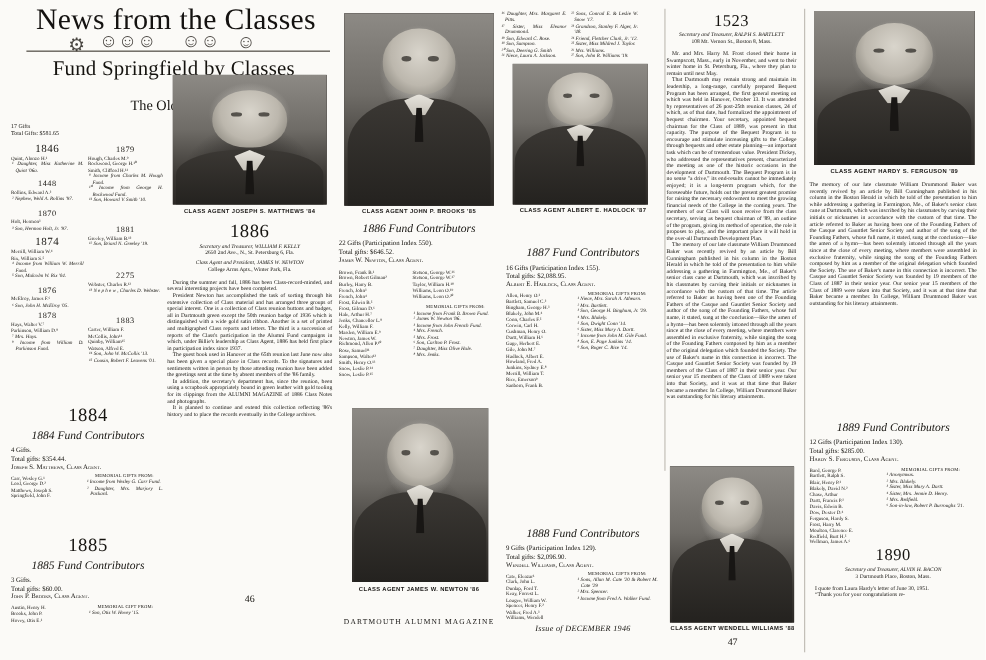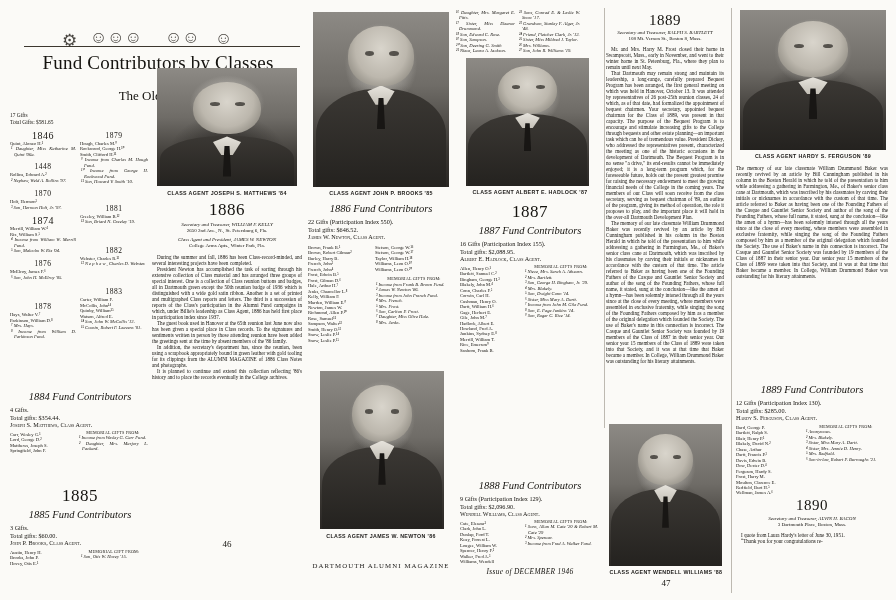--- a/index.html
+++ b/index.html
@@ -58,29 +58,32 @@
 
   .footer{position:absolute;font-size:6.8px;letter-spacing:1.1px;color:#1a1816;}
   .folio{position:absolute;font-size:9px;text-align:center;}
   .vrule{position:absolute;width:1px;background:#bdb9b1;}
 </style>
 </head>
 <body>
 
 <div id="page">
 
+  <div class="masthead">
+    <h1>News from the Classes</h1>
+  </div>
   <div class="rule-orn" style="position:absolute;left:10px;top:30px;width:300px;">
     <div class="line"></div>
     <span class="orn" style="left:52px;top:3px;">⚙</span>
     <span class="orn" style="left:80px;top:0;">☺☺☺</span>
     <span class="orn" style="left:155px;top:0;">☺☺</span>
     <span class="orn" style="left:205px;top:1px;">☺</span>
   </div>
 
-  <div class="section-title">Fund Contributors by Classes</div>
+  <div class="section-title">Fund Springfield by Classes</div>
   <div class="oldguard">The Old Guard</div>
 
   <div class="col stat" style="left:10px;top:112px;width:140px;">
     <div style="font-size:5.4px;line-height:6.6px;">17 Gifts</div>
     <div style="font-size:5.4px;line-height:6.6px;">Total Gifts: $581.65</div>
   </div>
 
   <div class="col nm" style="left:10px;top:130px;width:66px;">
     <div class="ctr yr" style="font-size:10px;line-height:11px;">1846</div>
     <div>Quint, Alonzo H.¹</div>
@@ -97,53 +100,54 @@
     <div class="ctr yr" style="font-size:10px;line-height:11px;margin-top:5px;">1874</div>
     <div>Merrill, William W.⁴</div>
     <div>Rix, William S.⁵</div>
     <div class="it" style="white-space:normal;text-indent:-3px;padding-left:4px;">⁴ Income from William W. Merrill Fund.</div>
     <div class="it" style="white-space:normal;text-indent:-3px;padding-left:4px;">⁵ Son, Malcolm W. Rix '04.</div>
 
     <div class="ctr yr" style="font-size:7.5px;line-height:11px;margin-top:5px;">1876</div>
     <div>McElroy, James F.⁶</div>
     <div class="it" style="white-space:normal;text-indent:-3px;padding-left:4px;">⁶ Son, John H. McElroy '05.</div>
 
-    <div class="ctr yr" style="font-size:7.5px;line-height:11px;margin-top:21px;">1878</div>
+    <div class="ctr yr" style="font-size:7.5px;line-height:11px;margin-top:1px;">1878</div>
     <div>Hays, Walter V.⁷</div>
     <div>Parkinson, William D.⁸</div>
     <div class="it" style="white-space:normal;text-indent:-3px;padding-left:4px;">⁷ Mrs. Hays.</div>
     <div class="it" style="white-space:normal;text-indent:-3px;padding-left:4px;">⁸ Income from William D. Parkinson Fund.</div>
   </div>
 
   <div class="col nm" style="left:80px;top:130px;width:68px;">
     <div class="ctr yr" style="font-size:7.5px;line-height:11px;">1879</div>
     <div>Hough, Charles M.⁹</div>
     <div>Rockwood, George H.¹⁰</div>
     <div>Smith, Clifford H.¹¹</div>
     <div class="it" style="white-space:normal;text-indent:-3px;padding-left:4px;">⁹ Income from Charles M. Hough Fund.</div>
     <div class="it" style="white-space:normal;text-indent:-3px;padding-left:4px;">¹⁰ Income from George H. Rockwood Fund.</div>
     <div class="it" style="white-space:normal;text-indent:-3px;padding-left:4px;">¹¹ Son, Howard V. Smith '10.</div>
 
     <div class="ctr yr" style="font-size:7.5px;line-height:11px;margin-top:18px;">1881</div>
     <div>Greeley, William B.¹²</div>
     <div class="it" style="white-space:normal;text-indent:-3px;padding-left:4px;">¹² Son, Briard N. Greeley '19.</div>
 
-    <div class="ctr yr" style="font-size:7.5px;line-height:11px;margin-top:20px;">1882</div>
+    <div class="ctr yr" style="font-size:7.5px;line-height:11px;margin-top:20px;">2275</div>
     <div>Webster, Charles R.¹³</div>
     <div class="it" style="white-space:normal;text-indent:-3px;padding-left:4px;">¹³ N e p h e w ,  Charles D. Webster.</div>
 
     <div class="ctr yr" style="font-size:7.5px;line-height:11px;margin-top:20px;">1883</div>
     <div>Carter, William F.</div>
     <div>McCollis, John¹⁴</div>
     <div>Quinby, William¹⁵</div>
     <div>Watson, Alfred E.</div>
     <div class="it" style="white-space:normal;text-indent:-3px;padding-left:4px;">¹⁴ Son, John W. McCollis '13.</div>
     <div class="it" style="white-space:normal;text-indent:-3px;padding-left:4px;">¹⁵ Cousin, Robert F. Leavens '01.</div>
   </div>
 
+  <div class="yr" style="position:absolute;left:10px;top:368px;width:140px;">1884</div>
   <div class="fundhead" style="position:absolute;left:10px;top:390px;width:140px;">1884 Fund Contributors</div>
   <div class="col stat" style="left:10px;top:406px;width:140px;">
     <div>4 Gifts.</div>
     <div>Total gifts: $354.44.</div>
     <div class="sc">Joseph S. Matthews, Class Agent.</div>
   </div>
   <div class="col nm" style="left:10px;top:432px;width:62px;">
     <div>Carr, Wesley G.¹</div>
     <div>Lord, George D.²</div>
     <div>Matthews, Joseph S.</div>
@@ -291,21 +295,20 @@
     <div class="grain"></div>
     <div class="face" style="top:6%;height:38%;"></div>
     <div class="eye" style="left:37%;top:21%;"></div>
     <div class="eye" style="left:57%;top:21%;"></div>
     <div class="shoulders" style="height:56%;"></div>
     <div class="collar" style="top:43%;height:12%;"></div>
     <div class="tie" style="top:51%;height:22%;"></div>
   </div>
   <div class="caption" style="left:460px;top:189px;width:140px;">CLASS AGENT ALBERT E. HADLOCK '87</div>
 
-  <div class="yr" style="position:absolute;left:460px;top:202px;width:140px;">1887</div>
   <div class="fundhead" style="position:absolute;left:460px;top:224px;width:140px;">1887 Fund Contributors</div>
   <div class="col stat" style="left:460px;top:240px;width:140px;">
     <div>16 Gifts (Participation Index 155).</div>
     <div>Total gifts: $2,088.95.</div>
     <div class="sc">Albert E. Hadlock, Class Agent.</div>
   </div>
   <div class="col nm" style="left:460px;top:266px;width:60px;">
     <div>Allen, Henry O.¹</div>
     <div>Bartlett, Samuel C.²</div>
     <div>Bingham, George H.³</div>
@@ -353,21 +356,21 @@
     <div>Williams, Wendell</div>
   </div>
   <div class="col nm" style="left:524px;top:519px;width:74px;">
     <div class="memhead ctr">MEMORIAL GIFTS FROM:</div>
     <div class="it" style="white-space:normal;text-indent:-3px;padding-left:4px;">¹ Sons, Allan M. Cate '20 &amp; Robert M. Cate '29</div>
     <div class="it" style="white-space:normal;text-indent:-3px;padding-left:4px;">² Mrs. Spencer.</div>
     <div class="it" style="white-space:normal;text-indent:-3px;padding-left:4px;">³ Income from Fred A. Walker Fund.</div>
   </div>
   <div style="position:absolute;left:460px;top:567px;width:140px;text-align:center;font-size:7.4px;font-style:italic;letter-spacing:.3px;">Issue of DECEMBER 1946</div>
 
-  <div class="yr" style="position:absolute;left:606px;top:10px;width:118px;font-size:15px;">1889</div>
+  <div class="yr" style="position:absolute;left:606px;top:10px;width:118px;font-size:15px;">1523</div>
   <div class="col" style="left:606px;top:30px;width:118px;font-size:5.0px;line-height:6.3px;text-align:center;">
     <div class="it">Secretary and Treasurer, RALPH S. BARTLETT</div>
     <div>108 Mt. Vernon St., Boston 8, Mass.</div>
   </div>
   <div class="col" style="left:606px;top:46px;width:118px;">
     <p>Mr. and Mrs. Harry M. Frost closed their home in Swampscott, Mass., early in November, and went to their winter home in St. Petersburg, Fla., where they plan to remain until next May.</p>
     <p>That Dartmouth may remain strong and maintain its leadership, a long-range, carefully prepared Bequest Program has been arranged, the first general meeting on which was held in Hanover, October 13. It was attended by representatives of 26 post-25th reunion classes, 24 of which, as of that date, had formalized the appointment of bequest chairmen. Your secretary, appointed bequest chairman for the Class of 1889, was present in that capacity. The purpose of the Bequest Program is to encourage and stimulate increasing gifts to the College through bequests and other estate planning—an important task which can be of tremendous value. President Dickey, who addressed the representatives present, characterized the meeting as one of the historic occasions in the development of Dartmouth. The Bequest Program is in no sense "a drive," its end-results cannot be immediately enjoyed; it is a long-term program which, for the foreseeable future, holds out the present greatest promise for raising the necessary endowment to meet the growing financial needs of the College in the coming years. The members of our Class will soon receive from the class secretary, serving as bequest chairman of '89, an outline of the program, giving its method of operation, the role it proposes to play, and the important place it will hold in the over-all Dartmouth Development Plan.</p>
     <p>The memory of our late classmate William Drummond Baker was recently revived by an article by Bill Cunningham published in his column in the Boston Herald in which he told of the presentation to him while addressing a gathering in Farmington, Me., of Baker's senior class cane at Dartmouth, which was inscribed by his classmates by carving their initials or nicknames in accordance with the custom of that time. The article referred to Baker as having been one of the Founding Fathers of the Casque and Gauntlet Senior Society and author of the song of the Founding Fathers, whose full name, it stated, sung at the conclusion—like the amen of a hymn—has been solemnly intoned through all the years since at the close of every meeting, where members were assembled in exclusive fraternity, while singing the song of the Founding Fathers composed by him as a member of the original delegation which founded the Society. The use of Baker's name in this connection is incorrect. The Casque and Gauntlet Senior Society was founded by 19 members of the Class of 1887 in their senior year. Our senior year 15 members of the Class of 1889 were taken into that Society, and it was at that time that Baker became a member. In College, William Drummond Baker was outstanding for his literary attainments.</p>
   </div>
 

